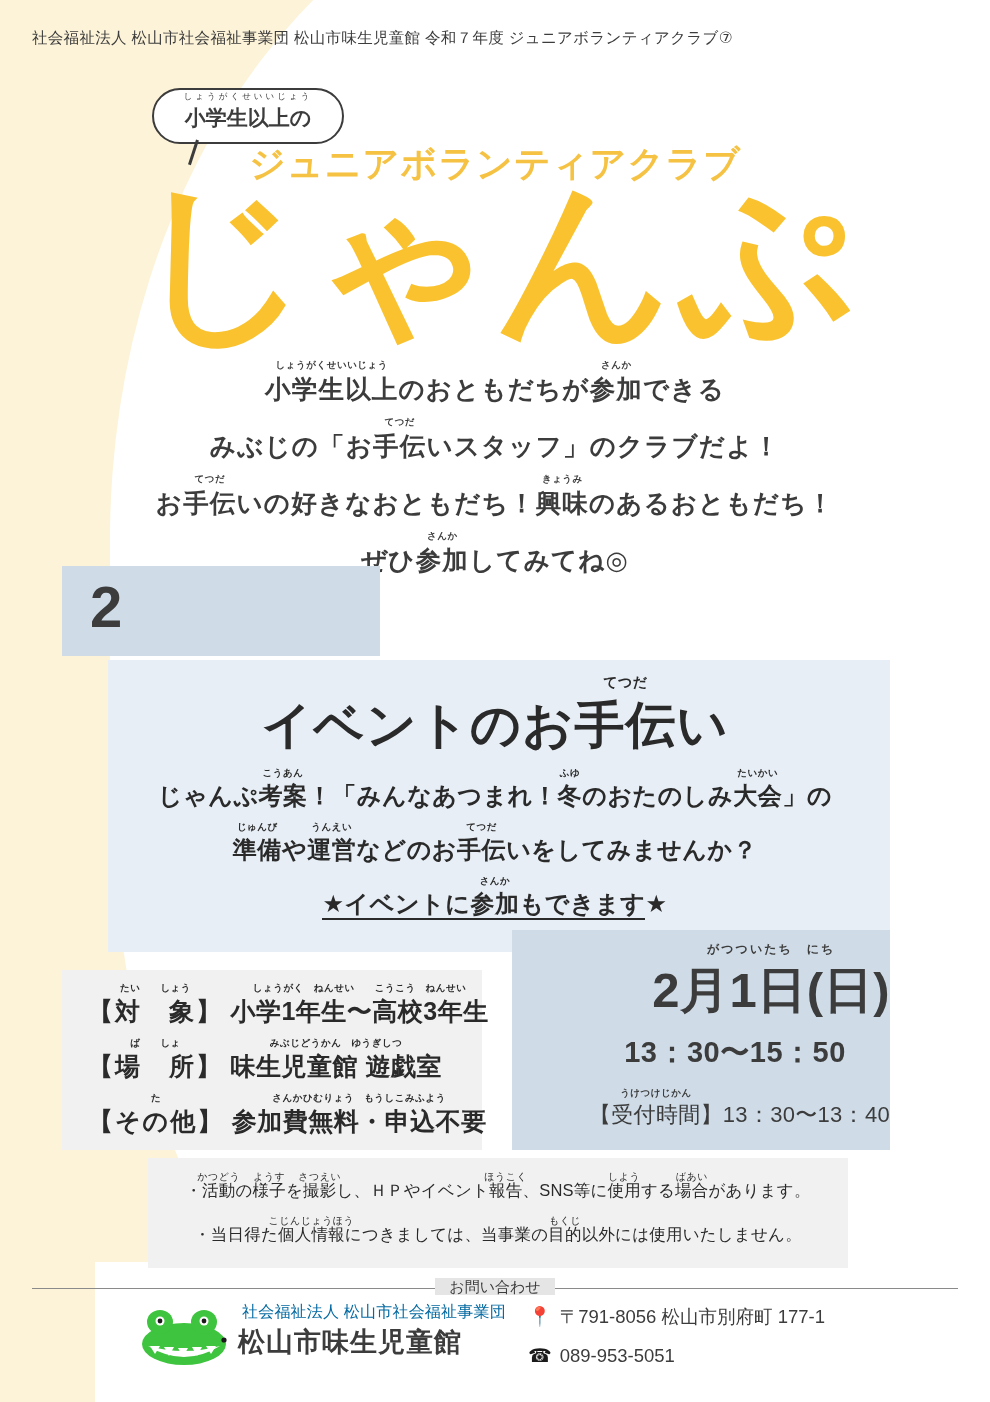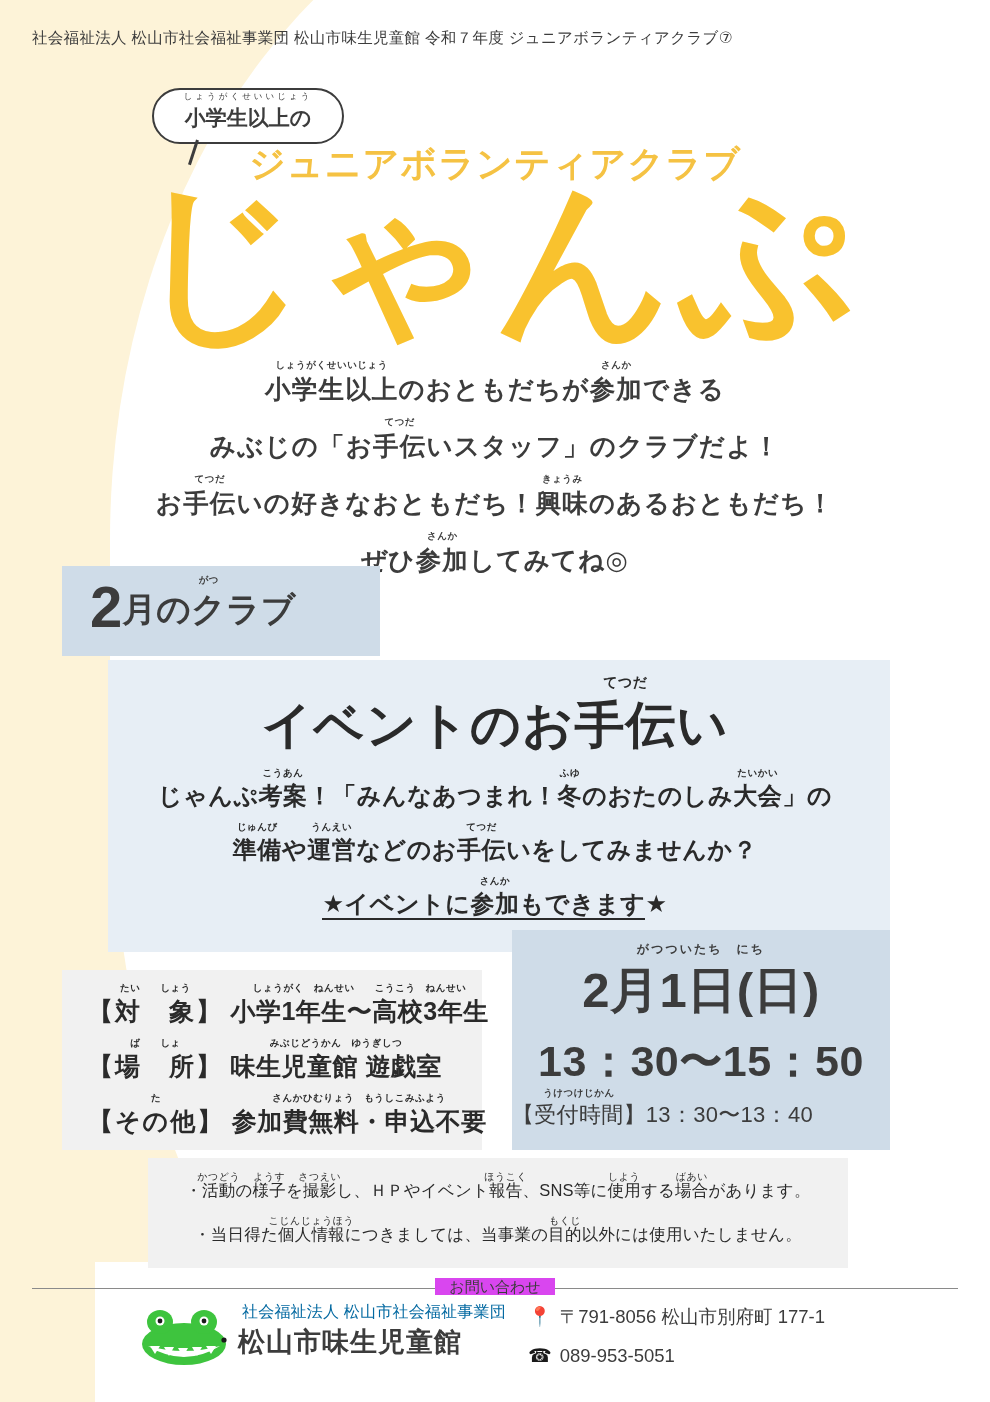--- a/index.html
+++ b/index.html
@@ -212,43 +212,44 @@
     top: 930px;
     width: 378px;
     height: 220px;
     background: #cfdce8;
   }
   .date-main {
     position: absolute;
     left: 512px;
     width: 378px;
     top: 958px;
-    text-align: center;
+    text-align: right;
     font-size: 49px;
     font-weight: bold;
     color: #3c3c3c;
     letter-spacing: 0.5px;
   }
   .date-time {
     position: absolute;
     left: 512px;
     width: 378px;
     top: 1033px;
     text-align: center;
-    font-size: 43px;
+    font-size: 29px;
     font-weight: bold;
     color: #3c3c3c;
     letter-spacing: 0.5px;
+    padding-left: 34px;
   }
   .date-reception {
     position: absolute;
     left: 512px;
     width: 378px;
     top: 1100px;
-    text-align: left;
+    text-align: right;
     font-size: 22px;
     color: #3c3c3c;
     letter-spacing: 0.3px;
   }
   
   .info-panel {
     position: absolute;
     left: 62px;
     top: 970px;
     width: 420px;
@@ -306,21 +307,21 @@
   }
   .divider-label {
     position: absolute;
     left: 0; right: 0;
     top: 1278px;
     text-align: center;
     font-size: 15px;
     color: #3c3c3c;
   }
   .divider-label span {
-    background: #d946ef;
+    background: #e5e5e5;
     padding: 0 14px;
   }
   
   .croc {
     position: absolute;
     left: 138px;
     top: 1300px;
     width: 92px;
     height: 72px;
   }
@@ -397,21 +398,21 @@
     <p>
       <span>お</span><span class="ruby"><span class="rt">てつだ</span><span>手伝</span></span><span>いの好きなおともだち！</span><span class="ruby"><span class="rt">きょうみ</span><span>興味</span></span><span>のあるおともだち！</span>
     </p>
     <p>
       <span>ぜひ</span><span class="ruby"><span class="rt">さんか</span><span>参加</span></span><span>してみてね◎</span>
     </p>
   </div>
 
   <div class="month-band"></div>
   <div class="month-text">
-    <span class="month-num">2</span><span class="ruby"><span class="rt">がつ</span><span>月のクラブ</span></span>
+    <span class="month-num">2</span>
   </div>
 
   <div class="event-panel"></div>
   <div class="event-title">
     <span>イベントのお</span><span class="ruby"><span class="rt" style="font-size:14px;top:-18px;">てつだ</span><span>手伝</span></span><span>い</span>
   </div>
 
   <div class="event-desc">
     <p>
       <span>じゃんぷ</span><span class="ruby"><span class="rt">こうあん</span><span>考案</span></span><span>！「みんなあつまれ！</span><span class="ruby"><span class="rt">ふゆ</span><span>冬</span></span><span>のおたのしみ</span><span class="ruby"><span class="rt">たいかい</span><span>大会</span></span><span>」の</span>

